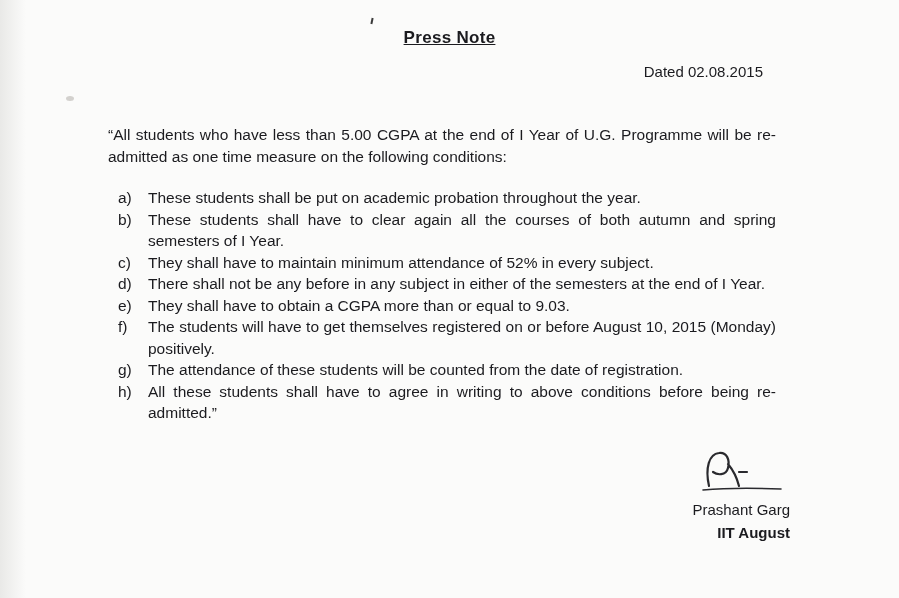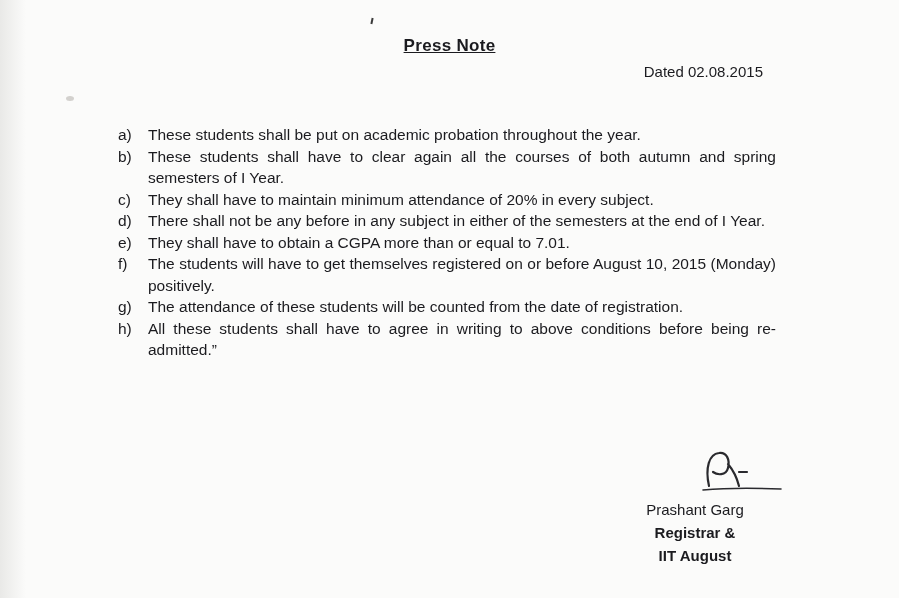--- a/index.html
+++ b/index.html
@@ -17,21 +17,21 @@
   }
   .scan-edge {
     position: absolute;
     left: 0; top: 0; bottom: 0;
     width: 26px;
     background: linear-gradient(to right, #e9e9e7, rgba(251,251,250,0));
     pointer-events: none;
   }
   .doc-title {
     position: absolute;
-    top: 36px;
+    top: 28px;
     left: 0;
     width: 100%;
     text-align: center;
     font-size: 17px;
     font-weight: bold;
     text-decoration: underline;
     letter-spacing: 0.3px;
   }
   .doc-date {
     position: absolute;
@@ -63,21 +63,21 @@
   }
   .cond-text {
     flex: 1 1 auto;
     text-align: justify;
   }
   .sig-block {
     position: absolute;
     top: 498px;
     left: 600px;
     width: 190px;
-    text-align: center;
+    text-align: right;
     font-size: 15px;
     line-height: 23px;
   }
   .sig-name { font-weight: normal; }
   .sig-bold { font-weight: bold; }
   .signature {
     position: absolute;
     top: 448px;
     left: 695px;
     width: 90px;
@@ -108,41 +108,42 @@
 
 <div class="scan-edge"></div>
 <div class="smudge"></div>
 <div class="tick"></div>
 
 <div class="doc-title">Press Note</div>
 
 <div class="doc-date">Dated 02.08.2015</div>
 
 <div class="content">
+  <p class="intro">“All students who have less than 5.00 CGPA at the end of I Year of U.G. Programme will be re-admitted as one time measure on the following conditions:</p>
 
   <div class="cond-list">
     <div class="cond">
       <span class="cond-label">a)</span>
       <span class="cond-text">These students shall be put on academic probation throughout the year.</span>
     </div>
     <div class="cond">
       <span class="cond-label">b)</span>
       <span class="cond-text">These students shall have to clear again all the courses of both autumn and spring semesters of I Year.</span>
     </div>
     <div class="cond">
       <span class="cond-label">c)</span>
-      <span class="cond-text">They shall have to maintain minimum attendance of 20% in every subject.</span>
+      <span class="cond-text">They shall have to maintain minimum attendance of 52% in every subject.</span>
     </div>
     <div class="cond">
       <span class="cond-label">d)</span>
       <span class="cond-text">There shall not be any before in any subject in either of the semesters at the end of I Year.</span>
     </div>
     <div class="cond">
       <span class="cond-label">e)</span>
-      <span class="cond-text">They shall have to obtain a CGPA more than or equal to 7.01.</span>
+      <span class="cond-text">They shall have to obtain a CGPA more than or equal to 9.03.</span>
     </div>
     <div class="cond">
       <span class="cond-label">f)</span>
       <span class="cond-text">The students will have to get themselves registered on or before August 10, 2015 (Monday) positively.</span>
     </div>
     <div class="cond">
       <span class="cond-label">g)</span>
       <span class="cond-text">The attendance of these students will be counted from the date of registration.</span>
     </div>
     <div class="cond">
@@ -152,15 +153,14 @@
   </div>
 </div>
 
 <svg class="signature" viewBox="0 0 90 50">
   <path d="M14 38 C 10 20, 14 6, 24 5 C 32 4, 35 12, 33 20 C 31 28, 22 27, 18 24 M 33 16 C 38 22, 42 30, 44 38 M 44 24 L 52 24" fill="none" stroke="#2a2a2e" stroke-width="2.2" stroke-linecap="round"></path>
   <path d="M8 42 C 30 40, 60 40, 86 41" fill="none" stroke="#2a2a2e" stroke-width="1.6" stroke-linecap="round"></path>
 </svg>
 
 <div class="sig-block">
   <div class="sig-name">Prashant Garg</div>
-  <div class="sig-bold">Registrar &amp;</div>
   <div class="sig-bold">IIT August</div>
 </div>
 
 </body></html>

